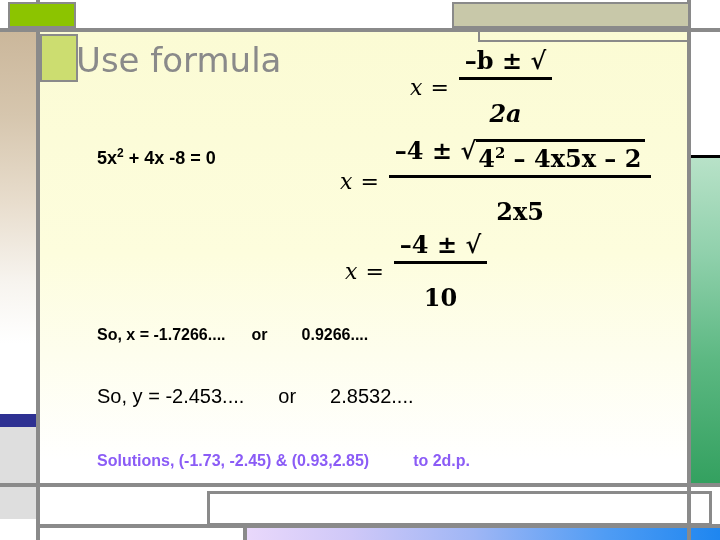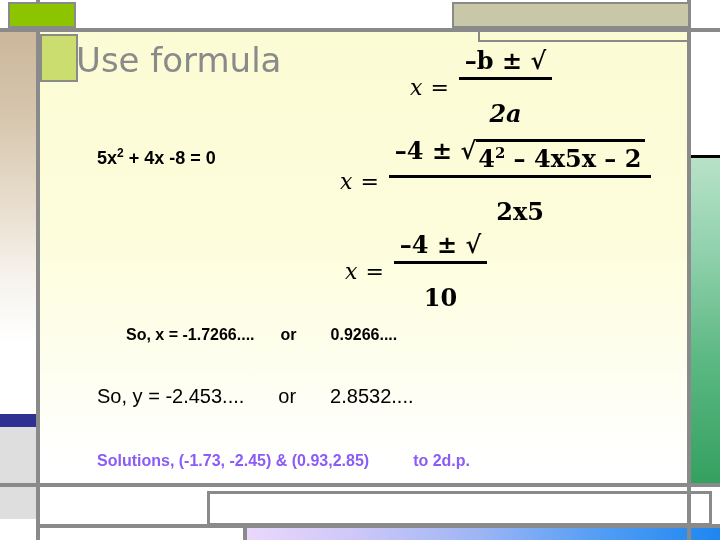--- a/index.html
+++ b/index.html
@@ -51,21 +51,21 @@
   .v-line-245{position:absolute;left:243px;top:524px;width:4px;height:16px;background:#8a8a8a;}
 
   
   .title{position:absolute;left:76px;top:40px;font-size:34px;color:#8a8a8a;
     font-family:"DejaVu Sans", sans-serif;font-weight:400;letter-spacing:0px;white-space:nowrap;}
 
   .equation{position:absolute;left:97px;top:146px;font-size:18px;font-weight:bold;color:#000;
     font-family:"Liberation Sans", sans-serif;white-space:nowrap;text-align:center;}
   .equation sup{font-size:12px;vertical-align:super;}
 
-  .line-so-x{position:absolute;left:97px;top:326px;font-size:16px;font-weight:bold;color:#000;white-space:nowrap;margin-left:29px;}
+  .line-so-x{position:absolute;left:97px;top:326px;font-size:16px;font-weight:bold;color:#000;white-space:nowrap;}
   .line-so-y{position:absolute;left:97px;top:385px;font-size:20px;font-weight:normal;color:#000;white-space:nowrap;}
   .line-solutions{position:absolute;left:97px;top:452px;font-size:16px;font-weight:bold;color:#8b5cf6;white-space:nowrap;}
   .gap-sm{display:inline-block;width:26px;}
   .gap-md{display:inline-block;width:34px;}
   .gap-lg{display:inline-block;width:44px;}
 
   
   .math{position:absolute;font-family:"DejaVu Serif", serif;color:#000;}
   .math .row{display:flex;align-items:center;}
   .math .lhs{font-style:italic;font-size:22px;padding-right:8px;}

